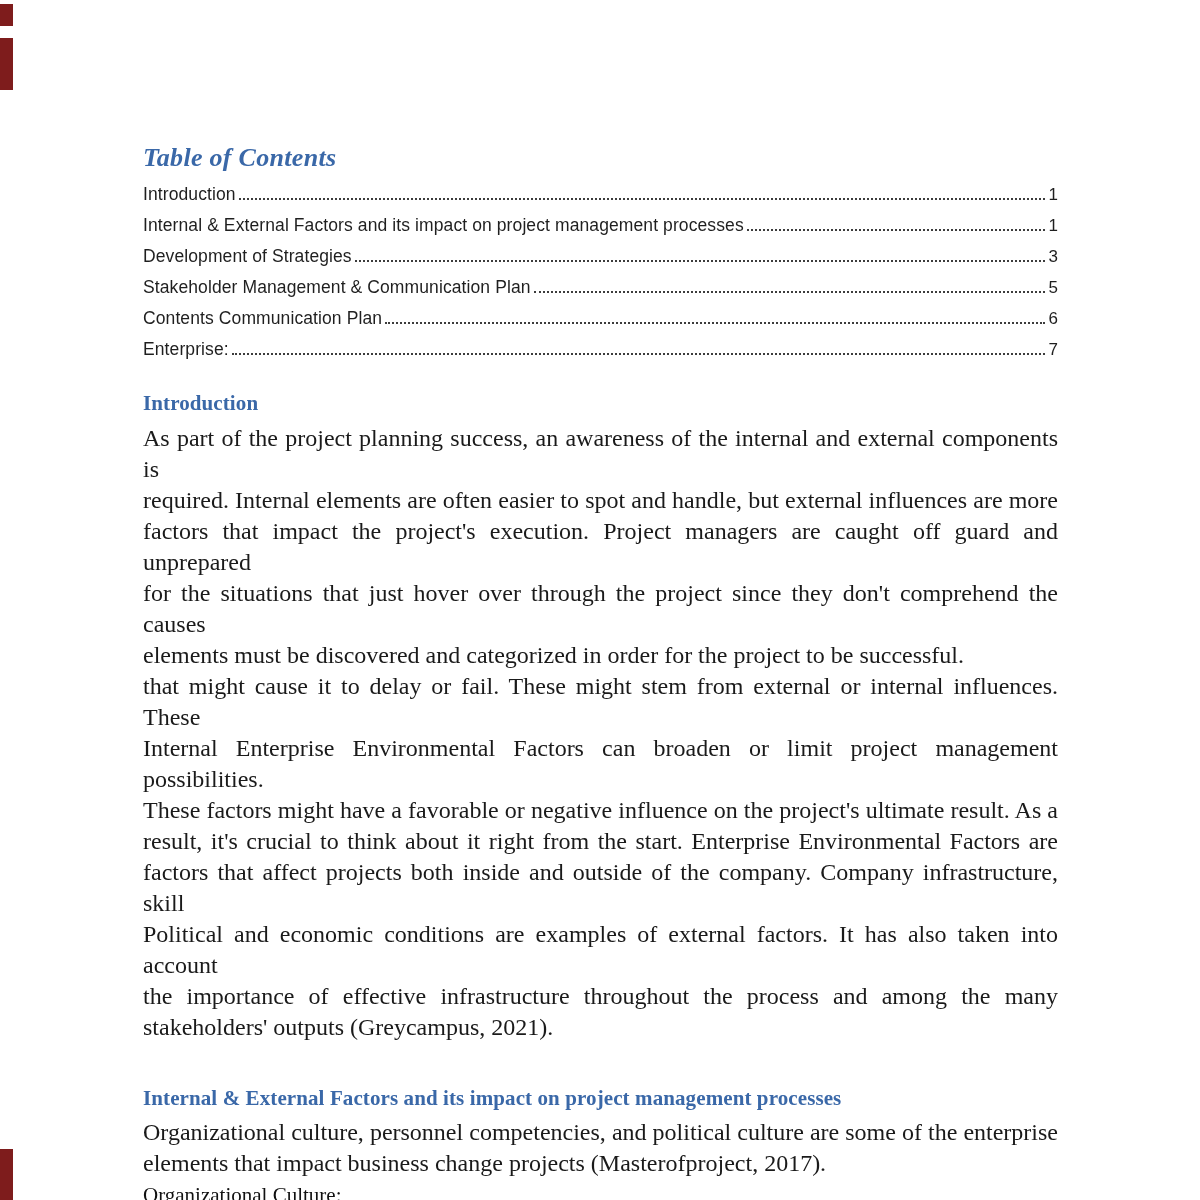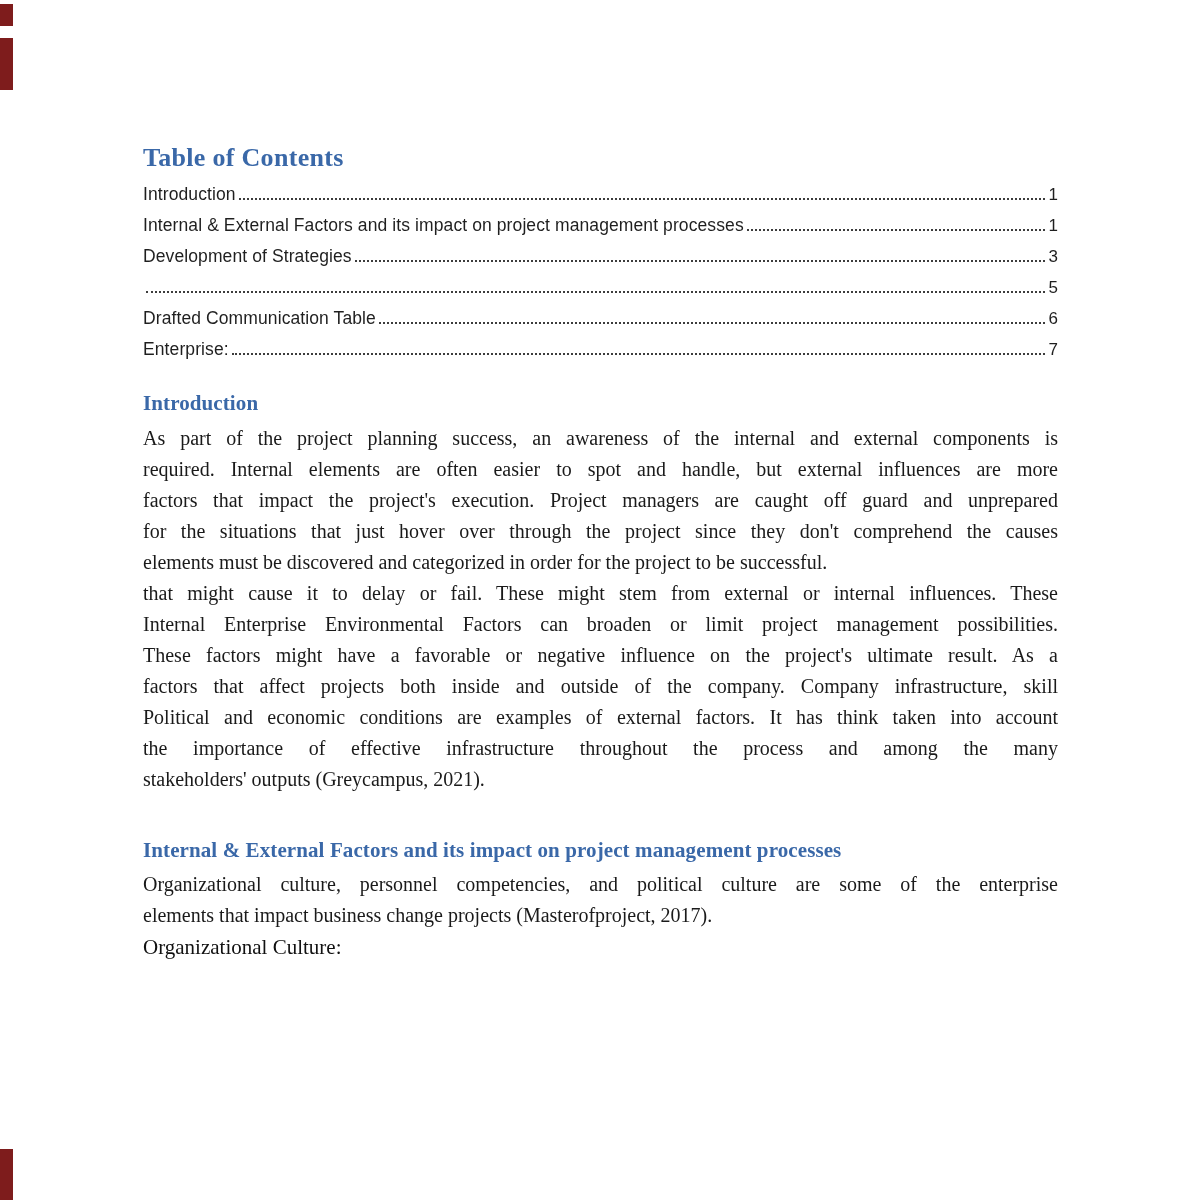--- a/index.html
+++ b/index.html
@@ -19,20 +19,21 @@
     width:915px;
   }
   .toc-title{
     margin:144px 0 7px 0;
     font-family:"Liberation Serif", serif;
     font-weight:bold;
     font-size:26px;
     line-height:28px;
     letter-spacing:0.3px;
     color:#3a68a8;
+    font-style:italic;
   }
   .toc-list{margin:0;padding:0;}
   .toc-row{
     display:flex;
     align-items:baseline;
     height:31px;
     font-family:"Liberation Sans", sans-serif;
     font-size:17.5px;
     line-height:31px;
     color:#1f1f1f;
@@ -59,21 +60,21 @@
     color:#3a68a8;
     letter-spacing:0.1px;
   }
   .h-intro{margin-top:26px;}
   .h-factors{margin-top:43px;}
   .para{margin:0;}
   .p1{margin-top:8px;}
   .p2{}
   .p3{margin-top:7px;}
   .line{
-    font-size:20px;
+    font-size:24px;
     line-height:31px;
     text-align:justify;
     text-align-last:justify;
     white-space:normal;
     color:#1a1a1a;
   }
   .line.last{text-align-last:auto;}
   .bold-label{
     margin-top:4px;
     font-weight:normal;
@@ -114,25 +115,26 @@
         <span class="toc-label">Internal &amp; External Factors and its impact on project management processes</span>
         <span class="toc-leader"></span>
         <span class="toc-page">1</span>
       </div>
       <div class="toc-row">
         <span class="toc-label">Development of Strategies</span>
         <span class="toc-leader"></span>
         <span class="toc-page">3</span>
       </div>
       <div class="toc-row">
+        <span class="toc-label">Stakeholder Management &amp; Communication Plan</span>
         <span class="toc-leader"></span>
         <span class="toc-page">5</span>
       </div>
       <div class="toc-row">
-        <span class="toc-label">Drafted Communication Table</span>
+        <span class="toc-label">Contents Communication Plan</span>
         <span class="toc-leader"></span>
         <span class="toc-page">6</span>
       </div>
       <div class="toc-row">
         <span class="toc-label">Enterprise:</span>
         <span class="toc-leader"></span>
         <span class="toc-page">7</span>
       </div>
     </div>
 
@@ -143,22 +145,23 @@
       <div class="line">required. Internal elements are often easier to spot and handle, but external influences are more</div>
       <div class="line">factors that impact the project's execution. Project managers are caught off guard and unprepared</div>
       <div class="line">for the situations that just hover over through the project since they don't comprehend the causes</div>
       <div class="line last">elements must be discovered and categorized in order for the project to be successful.</div>
       <div class="line">that might cause it to delay or fail. These might stem from external or internal influences. These</div>
     </div>
 
     <div class="para p2">
       <div class="line">Internal Enterprise Environmental Factors can broaden or limit project management possibilities.</div>
       <div class="line">These factors might have a favorable or negative influence on the project's ultimate result. As a</div>
+      <div class="line">result, it's crucial to think about it right from the start. Enterprise Environmental Factors are</div>
       <div class="line">factors that affect projects both inside and outside of the company. Company infrastructure, skill</div>
-      <div class="line">Political and economic conditions are examples of external factors. It has think taken into account</div>
+      <div class="line">Political and economic conditions are examples of external factors. It has also taken into account</div>
       <div class="line">the importance of effective infrastructure throughout the process and among the many</div>
       <div class="line last">stakeholders' outputs (Greycampus, 2021).</div>
     </div>
 
     <div class="sec-heading h-factors">Internal &amp; External Factors and its impact on project management processes</div>
 
     <div class="para p3">
       <div class="line">Organizational culture, personnel competencies, and political culture are some of the enterprise</div>
       <div class="line last">elements that impact business change projects (Masterofproject, 2017).</div>
     </div>

